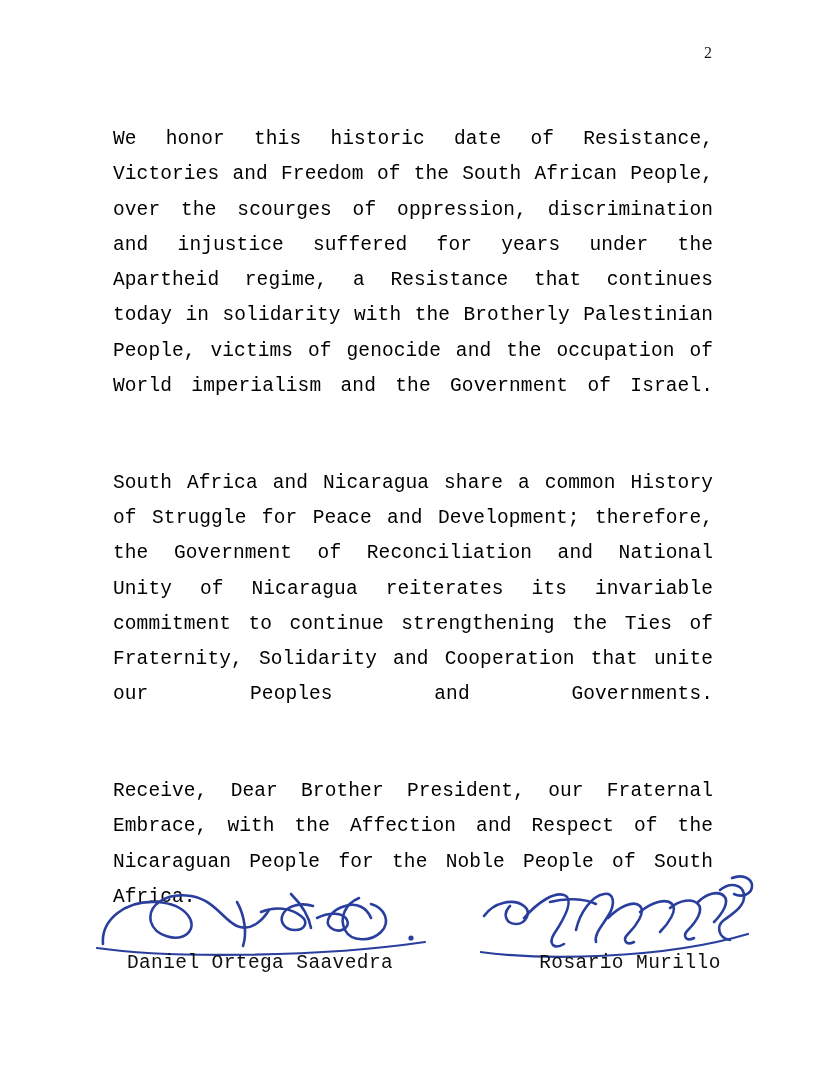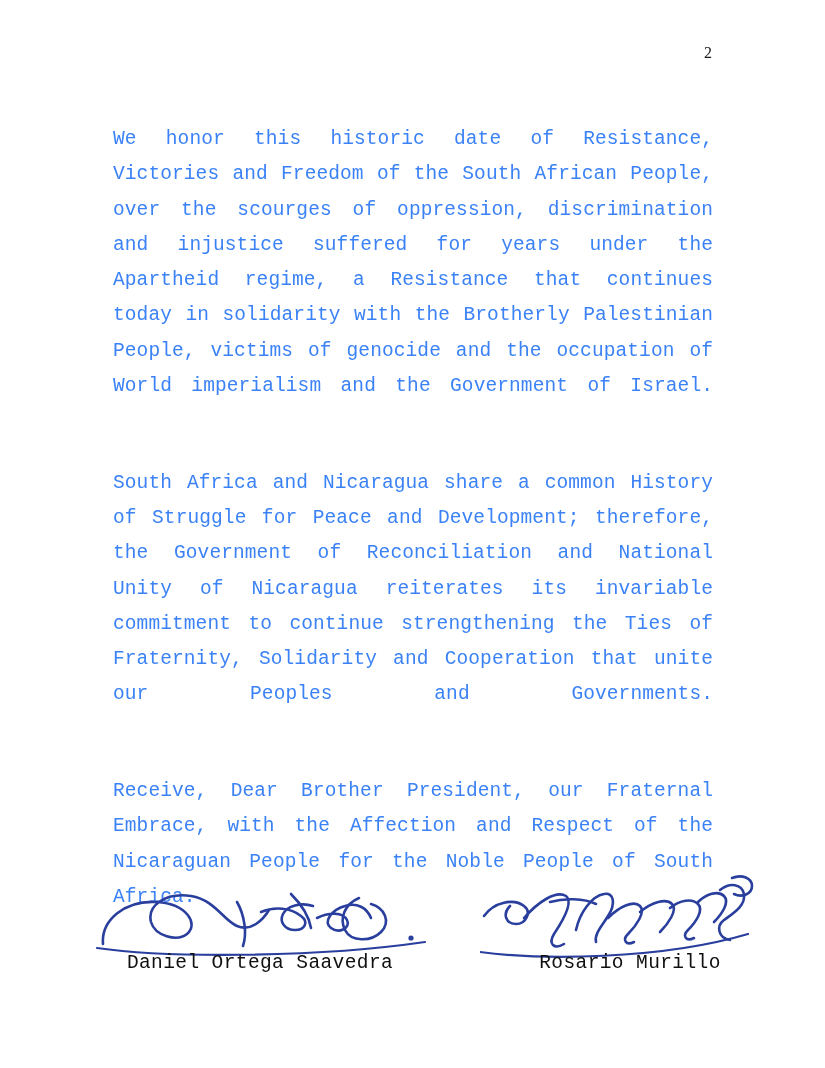--- a/index.html
+++ b/index.html
@@ -38,21 +38,21 @@
     left: 113px;
     width: 600px;
   }
   .para {
     font-size: 19.5px;
     line-height: 35.3px;
     text-align: justify;
     text-justify: inter-word;
     margin: 0 0 26px 0;
     letter-spacing: 0.1px;
-    color: #3b82f6;
+    color: #000000;
   }
   .para:last-child { margin-bottom: 0; }
   
   .para::after {
     content: "";
     display: inline-block;
     width: 100%;
   }
 
   .signatures {

